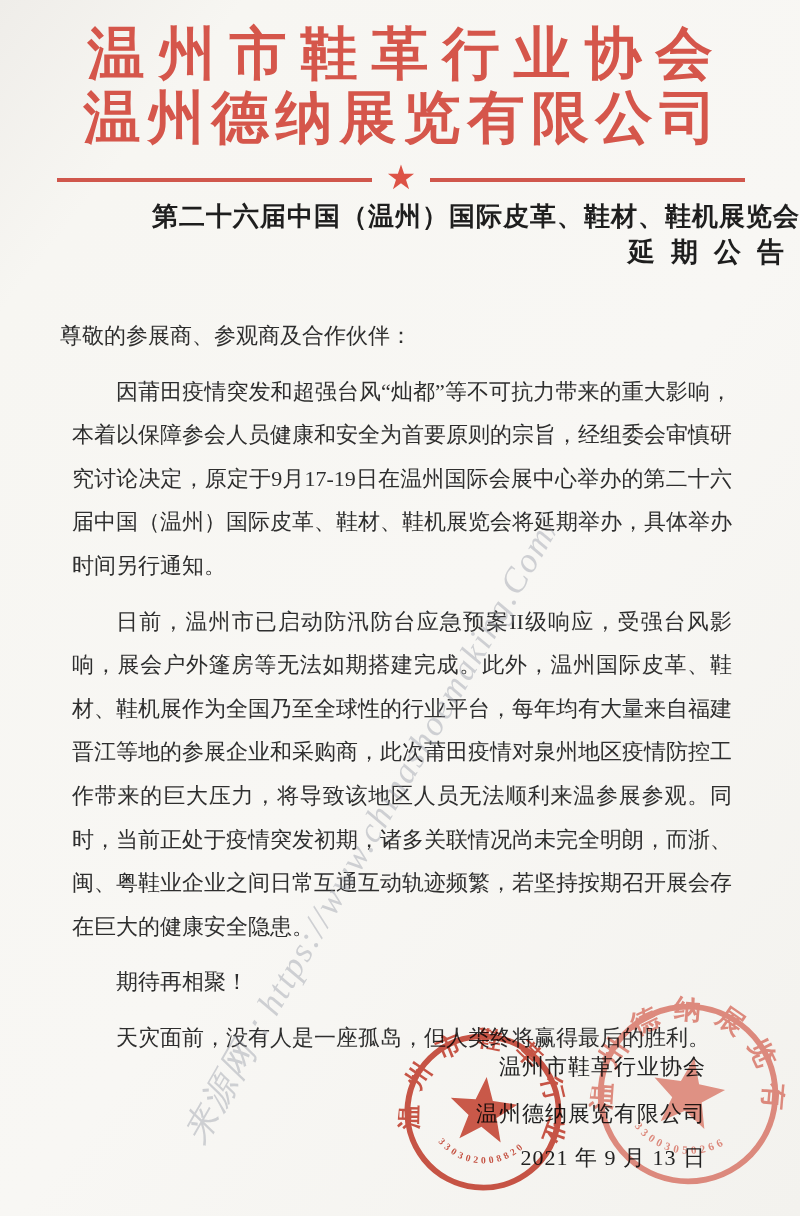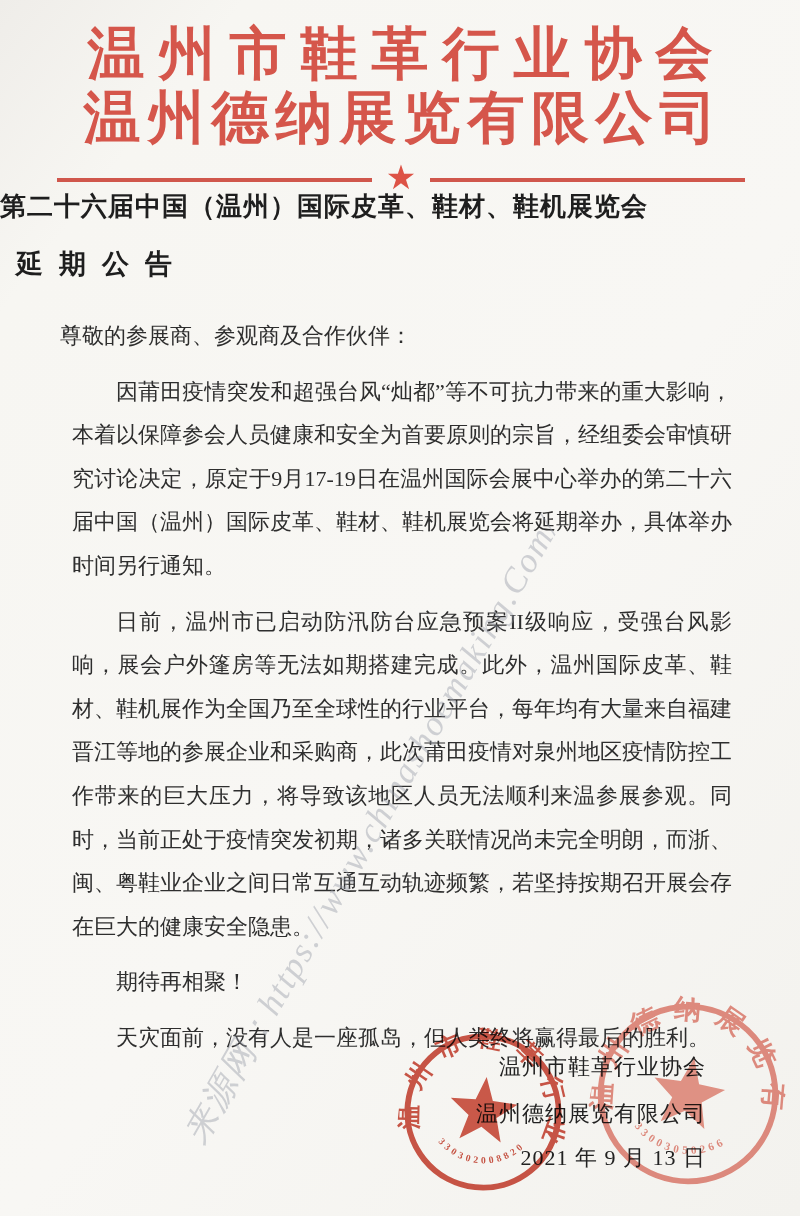--- a/index.html
+++ b/index.html
@@ -19,23 +19,23 @@
     font-size:57px; font-weight:bold; line-height:64px;
     letter-spacing:7px; text-indent:7px; white-space:nowrap;
   }
   .lh-divider {
     position:absolute; left:57px; right:55px; top:170px;
     display:flex; align-items:center; gap:14px;
   }
   .lh-rule { flex:1; height:4px; background:#d0574c; }
   .lh-star { color:#dd5346; font-size:34px; line-height:20px; flex:0 0 auto; transform:translateY(-2px); }
   
-  .title-block { position:absolute; left:0; top:189px; width:100%; text-align:left; color:#1e1e1e; }
+  .title-block { position:absolute; left:0; top:199px; width:100%; text-align:right; color:#1e1e1e; }
   .title-main { font-size:26px; font-weight:bold; letter-spacing:1px; white-space:nowrap; }
-  .title-sub  { margin-top:22px; font-size:27px; font-weight:bold; letter-spacing:16px; text-indent:16px; }
+  .title-sub  { font-size:27px; font-weight:bold; letter-spacing:16px; text-indent:16px; }
   
   .body-block {
     position:absolute; left:60px; top:314px; width:684px;
     font-size:22px; line-height:43.6px; color:#2e2e2e; text-align:justify;
   }
   .salutation { margin:0 0 0 0; }
   .body-block p.para { margin:12px; text-indent:2em; }
   
   .signature {
     position:absolute; right:94px; top:1052px; text-align:right;

